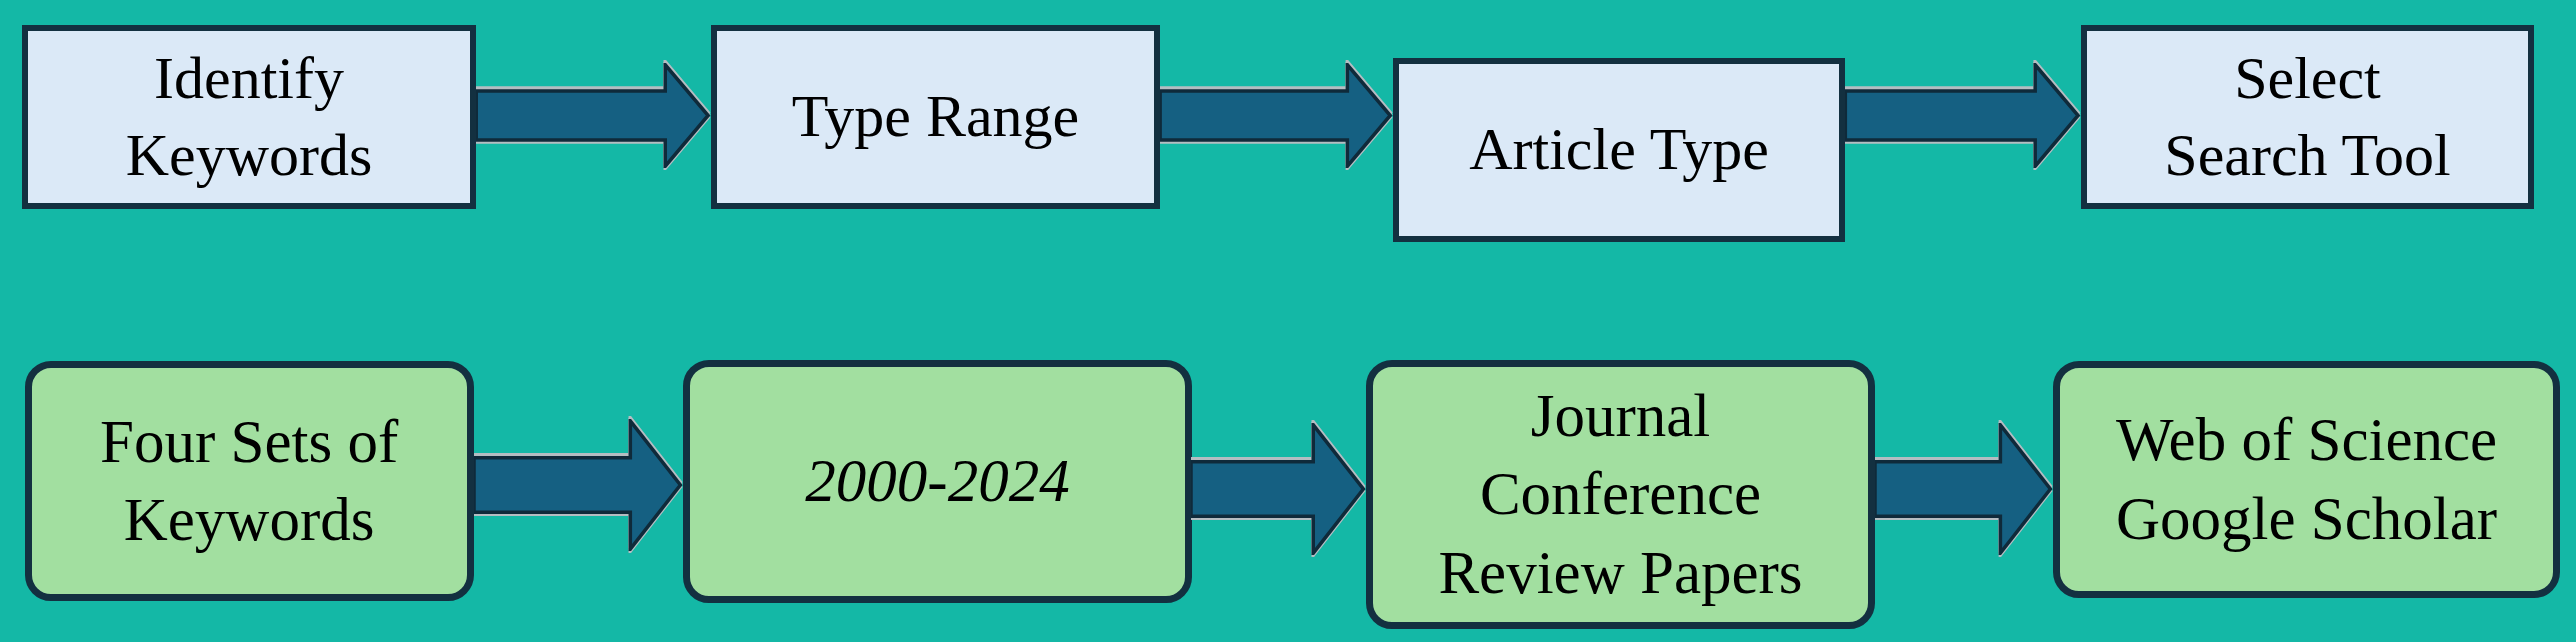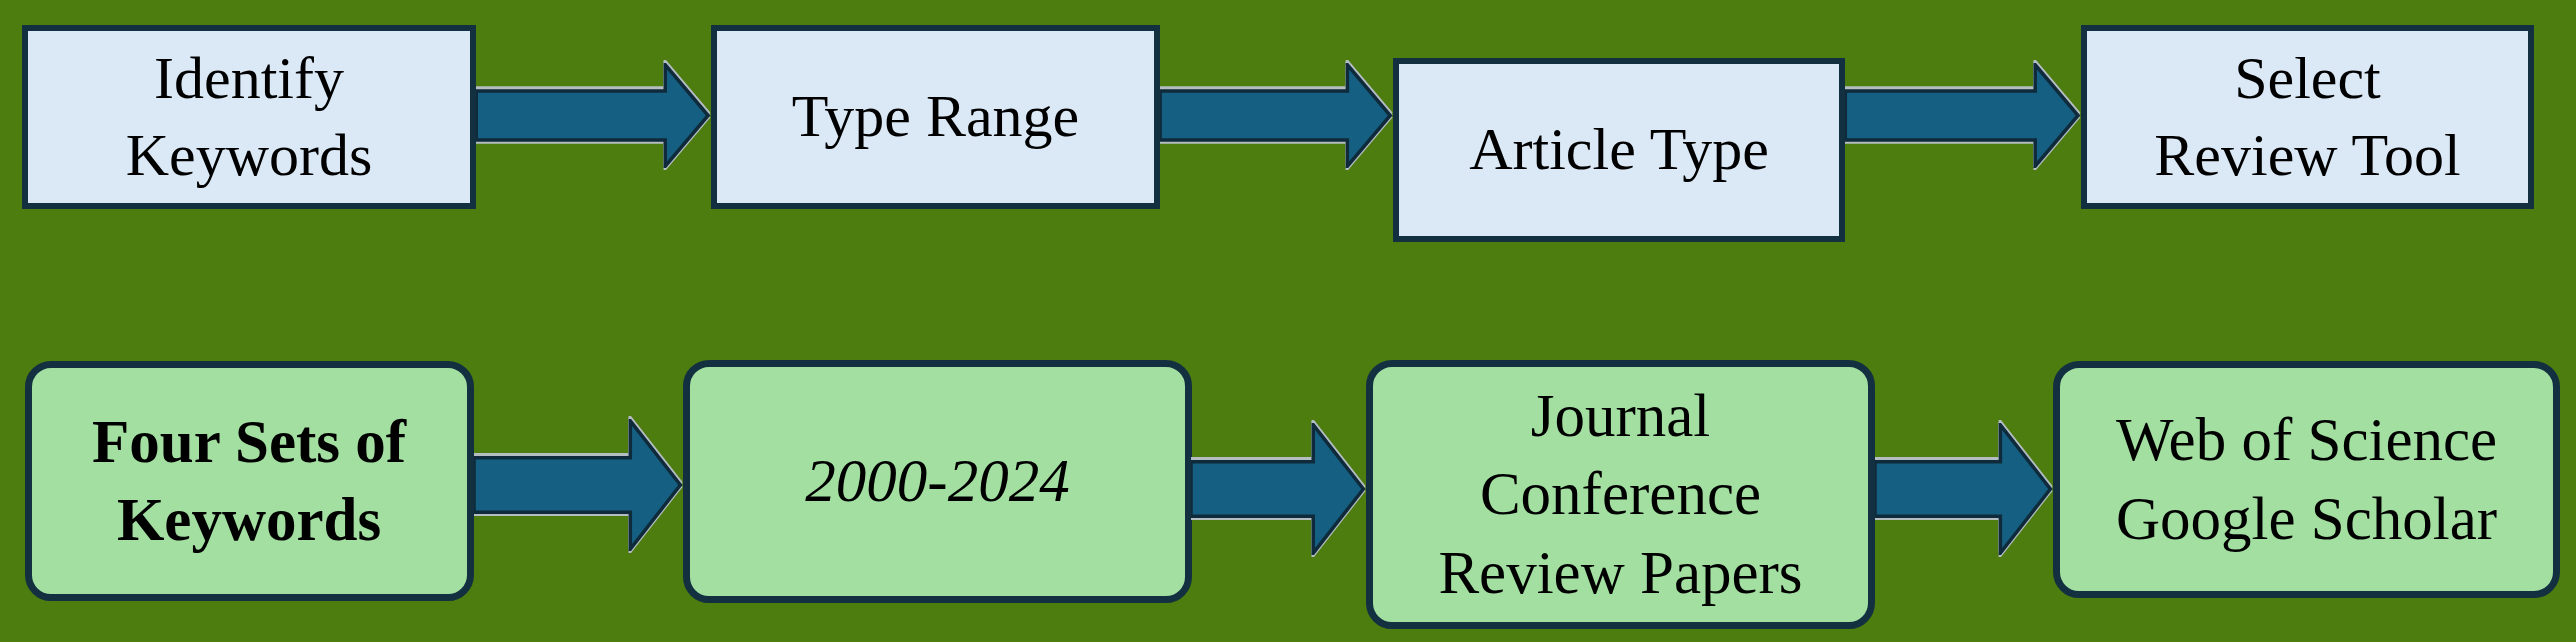--- a/index.html
+++ b/index.html
@@ -8,21 +8,21 @@
     --navy:#133040;
     --teal:#156082;
     --arrow-edge:#0f2a3a;
     --arrow-glow:#b4bdc2;
     --text:#000000;
   }
   html,body{margin:0;padding:0;background:#ffffff;}
   #canvas{
     position:relative;
     width:2576px;height:642px;
-    background:#4d7c0f;
+    background:#14b8a6;
     font-family:"Liberation Serif","DejaVu Serif",serif;
     color:var(--text);
     overflow:hidden;
   }
   .box{
     position:absolute;
     box-sizing:border-box;
     display:flex;align-items:center;justify-content:center;
     text-align:center;
     white-space:pre-line;
@@ -38,21 +38,21 @@
     border:7px solid var(--navy);
     border-radius:26px;
     font-size:61px;
   }
   
   #b1{left:22px;  top:24.6px; width:454px; height:184px;}
   #b2{left:711px; top:24.6px; width:449px; height:184px;}
   #b3{left:1393px;top:24.6px; width:452px; height:184px;margin-top:33px;}
   #b4{left:2081px;top:24.6px; width:453px; height:184px;}
   
-  #g1{left:24.6px;  top:361px;width:449px; height:240px;font-weight:bold;}
+  #g1{left:24.6px;  top:361px;width:449px; height:240px;}
   #g2{left:683px; top:360px;width:509px; height:243px;font-style:italic;}
   #g3{left:1366px;top:360px;width:509px; height:269px;}
   #g4{left:2053px;top:361px;width:507px; height:237px;}
   .arrow{
     position:absolute;
     filter:drop-shadow(0 2.6px 0 var(--arrow-glow)) drop-shadow(0 -2.6px 0 var(--arrow-glow));
   }
   
   #a1{left:476px; top:63px;}
   #a2{left:1160px;top:63px;}
@@ -86,21 +86,21 @@
     <polygon points="0,32 214,32 214,2 263,60 214,118 214,88 0,88"></polygon>
   </svg>
 
   <div class="box blue" id="b3">Article Type</div>
 
   <svg class="arrow" id="a3" width="236" height="105" viewBox="0 0 269 120">
     <polygon points="0,32 217,32 217,2 266,60 217,118 217,88 0,88"></polygon>
   </svg>
 
   <div class="box blue" id="b4">Select
-Review Tool</div>
+Search Tool</div>
 
   <div class="box green" id="g1">Four Sets of
 Keywords</div>
 
   <svg class="arrow" id="ab1" width="209" height="132" viewBox="0 0 238 150">
     <polygon points="0,44 178,44 178,2 235,75 178,148 178,106 0,106"></polygon>
   </svg>
 
   <div class="box green" id="g2">2000-2024</div>
 

